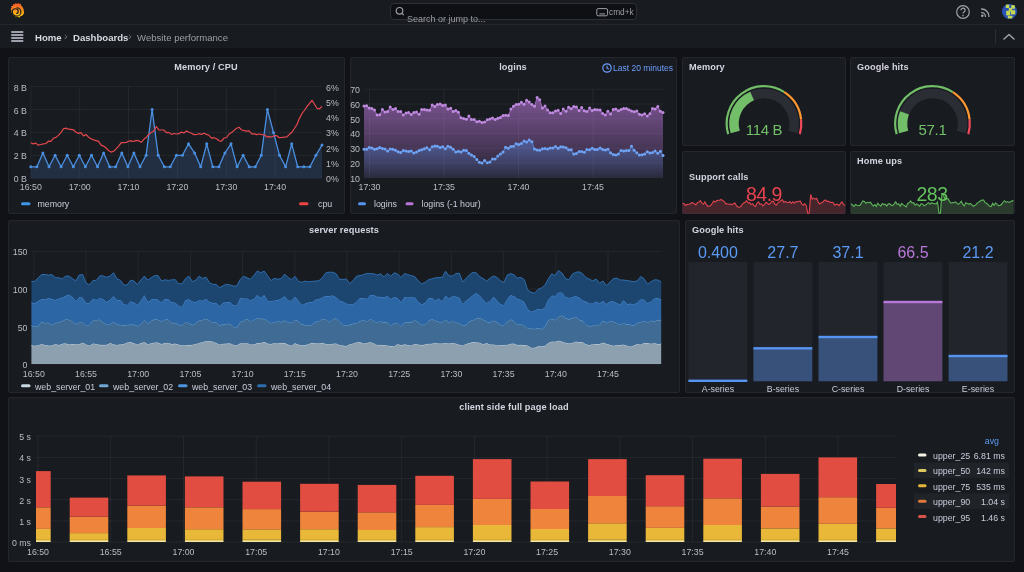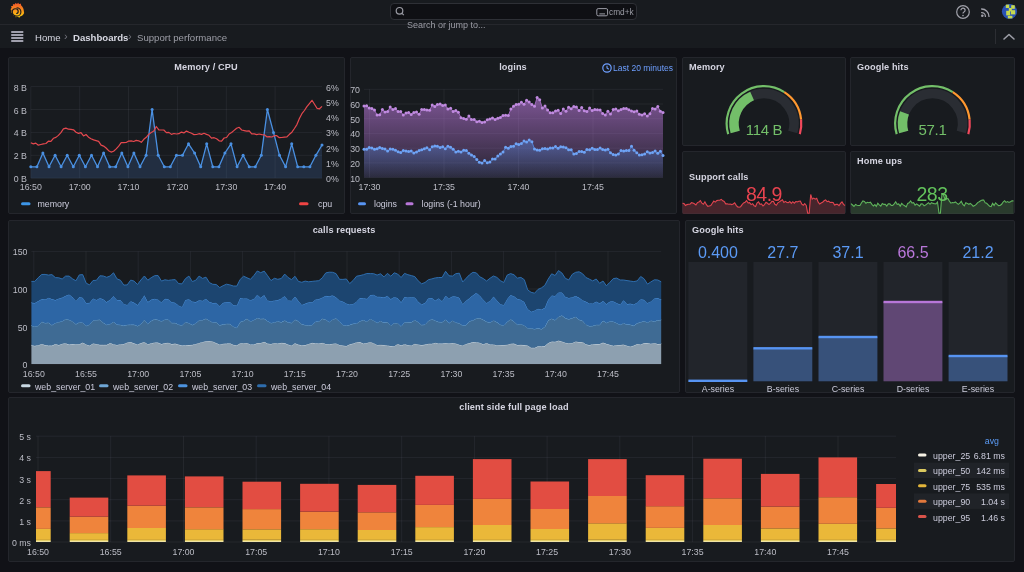--- a/index.html
+++ b/index.html
@@ -23,21 +23,21 @@
 <g>
 <path d="M23.9,11.2 c-0.1,-1.0 -0.3,-1.9 -0.7,-2.9 c-0.4,-0.9 -0.9,-1.8 -1.6,-2.5 c-0.2,-0.2 -0.4,-0.4 -0.6,-0.6 c0,-0.8 -0.1,-1.6 -0.1,-1.6 s-0.8,0.2 -1.3,0.5 c-0.2,-0.1 -0.4,-0.2 -0.6,-0.2 c-0.3,-0.4 -0.9,-1.1 -0.9,-1.1 s-0.5,0.5 -0.8,1.0 c-0.3,0 -0.5,0 -0.8,0 c-0.4,-0.4 -1.1,-0.9 -1.1,-0.9 s-0.3,0.7 -0.4,1.2 c-0.3,0.1 -0.5,0.2 -0.8,0.3 c-0.5,-0.2 -1.3,-0.4 -1.3,-0.4 s0,0.8 0.2,1.4 c-0.2,0.2 -0.4,0.4 -0.6,0.6 c-0.6,0 -1.4,0.1 -1.4,0.1 s0.2,0.8 0.5,1.3 c-0.1,0.3 -0.2,0.6 -0.3,0.9 c-0.4,0.4 -0.9,1.0 -0.9,1.0 s0.5,0.4 1.0,0.7 c0,0.4 0.1,0.8 0.2,1.2 c-0.2,0.5 -0.4,1.3 -0.4,1.3 s0.7,0.2 1.3,0.3 c0.2,0.4 0.4,0.7 0.6,1.1 c-0.1,0.6 -0.1,1.4 -0.1,1.4 s0.8,0 1.4,-0.1 c0.3,0.3 0.6,0.5 1.0,0.7 c0.1,0.6 0.3,1.4 0.3,1.4 s0.7,-0.3 1.3,-0.6 c0.4,0.1 0.8,0.2 1.2,0.2 c0.5,0.4 1.2,0.8 1.2,0.8 s0.4,-0.7 0.6,-1.2 c1.0,-0.2 1.9,-0.7 2.6,-1.3 c0.8,-0.7 1.4,-1.6 1.7,-2.6 C23.9,13.0 24.0,12.1 23.9,11.2 Z" fill="url(#glogo)"></path>
 <path d="M16.6,7.7 c2.4,0 4.3,1.9 4.3,4.2 c0,2.3 -1.9,4.2 -4.3,4.2 c-2.4,0 -4.3,-1.9 -4.3,-4.2 c0,-1.7 1.4,-3.1 3.1,-3.1 c1.5,0 2.8,1.2 2.8,2.7 c0,1.1 -0.9,2.0 -2.0,2.0" fill="none" stroke="#1b1d22" stroke-width="1.15"></path>
     </g>
 </svg>
 <div style="position:absolute;left:390px;top:3px;width:247px;height:17px;background:#0f1014;border:1px solid #2e3036;border-radius:4px"></div>
 <svg width="20" height="20" style="left:391px;top:3px" viewBox="0 0 20 20">
     <circle cx="8.5" cy="7.8" r="3.3" fill="none" stroke="#9b9ca5" stroke-width="1.2"></circle>
     <line x1="11" y1="10.3" x2="12.8" y2="12.1" stroke="#9b9ca5" stroke-width="1.2"></line>
   </svg>
-<div style="position:absolute;left:407px;top:20px;font-size:9px;color:#9b9ca5">Search or jump to...</div>
+<div style="position:absolute;left:407px;top:14px;font-size:9px;color:#9b9ca5">Search or jump to...</div>
 <svg width="14" height="14" style="left:596px;top:7px" viewBox="0 0 14 14">
     <rect x="0.8" y="1.6" width="10.8" height="7.2" rx="1.4" fill="none" stroke="#9b9ca5" stroke-width="1"></rect>
     <line x1="3.4" y1="6.9" x2="9" y2="6.9" stroke="#9b9ca5" stroke-width="1"></line>
   </svg>
 <div style="position:absolute;left:609px;top:7px;font-size:8.3px;color:#9b9ca5">cmd+k</div>
 <svg width="80" height="24" style="left:948px;top:0" viewBox="0 0 80 24">
 <circle cx="15" cy="12" r="6.3" fill="none" stroke="#a0a1aa" stroke-width="1.2"></circle>
 <path d="M12.9,10.3 c0,-1.2 0.9,-2.1 2.1,-2.1 c1.2,0 2.1,0.9 2.1,2.1 c0,1.1 -0.8,1.5 -1.4,1.9 c-0.5,0.3 -0.7,0.6 -0.7,1.2" fill="none" stroke="#a0a1aa" stroke-width="1.2"></path>
 <circle cx="15" cy="15.6" r="0.8" fill="#a0a1aa"></circle>
 <g stroke="#a0a1aa" fill="none" stroke-width="1.3" stroke-linecap="round">
@@ -56,25 +56,25 @@
 </g>
 </svg>
 <svg width="30" height="24" style="left:0;top:25px" viewBox="0 0 30 24">
     <g fill="#ccccdc">
       <rect x="11" y="6.2" width="12.5" height="1.5" rx="0.7"></rect>
       <rect x="11" y="9.2" width="12.5" height="1.5" rx="0.7"></rect>
       <rect x="11" y="12.2" width="12.5" height="1.5" rx="0.7"></rect>
       <rect x="11" y="15.2" width="12.5" height="1.5" rx="0.7"></rect>
     </g>
   </svg>
-<div style="position:absolute;left:35px;top:32px;font-size:9.6px;font-weight:400;color:#d8d9e3">Home</div>
+<div style="position:absolute;left:35px;top:32px;font-size:9.6px;font-weight:700;color:#d8d9e3">Home</div>
 <div style="position:absolute;left:64px;top:30px;font-size:11px;color:#73747d">›</div>
 <div style="position:absolute;left:73px;top:32px;font-size:9.6px;font-weight:700;color:#d8d9e3">Dashboards</div>
 <div style="position:absolute;left:128px;top:30px;font-size:11px;color:#73747d">›</div>
-<div style="position:absolute;left:137px;top:32px;font-size:9.6px;color:#9d9ea7">Support performance</div>
+<div style="position:absolute;left:137px;top:32px;font-size:9.6px;color:#9d9ea7">Website performance</div>
 <div style="position:absolute;left:995px;top:29px;width:1px;height:15px;background:#2c2e33"></div>
 <svg width="20" height="24" style="left:999px;top:25px" viewBox="0 0 20 24">
     <path d="M5,14 L10,9.5 L15,14" fill="none" stroke="#9d9ea7" stroke-width="1.6" stroke-linecap="round" stroke-linejoin="round"></path>
   </svg>
 <div class="panel" style="left:8px;top:57px;width:337px;height:157px"></div>
 <div class="panel" style="left:349.5px;top:57px;width:327.5px;height:157px"></div>
 <div class="panel" style="left:681.5px;top:57px;width:164.5px;height:88.5px"></div>
 <div class="panel" style="left:850px;top:57px;width:164.5px;height:88.5px"></div>
 <div class="panel" style="left:681.5px;top:151px;width:164.5px;height:63px"></div>
 <div class="panel" style="left:850px;top:151px;width:164.5px;height:63px"></div>
@@ -672,14 +672,14 @@
 <rect x="918" y="515.1" width="8.5" height="3" rx="1.5" fill="#d9534a"></rect>
 <text x="933" y="520.6" fill="#ccccdc">upper_95</text>
 <text x="1005" y="520.6" fill="#ccccdc" text-anchor="end">1.46 s</text>
 </svg>
 <div class="ptitle" style="left:8px;top:62px;width:396px">Memory / CPU</div>
 <div class="ptitle" style="left:349px;top:62px;width:328px">logins</div>
 <div class="ptitleL" style="left:689px;top:62px">Memory</div>
 <div class="ptitleL" style="left:857px;top:62px">Google hits</div>
 <div class="ptitleL" style="left:689px;top:172px">Support calls</div>
 <div class="ptitleL" style="left:857px;top:156px">Home ups</div>
-<div class="ptitle" style="left:8px;top:224.5px;width:672px">calls requests</div>
+<div class="ptitle" style="left:8px;top:224.5px;width:672px">server requests</div>
 <div class="ptitleL" style="left:692px;top:224.5px">Google hits</div>
 <div class="ptitle" style="left:8px;top:401.5px;width:1012px">client side full page load</div>
 </body></html>

